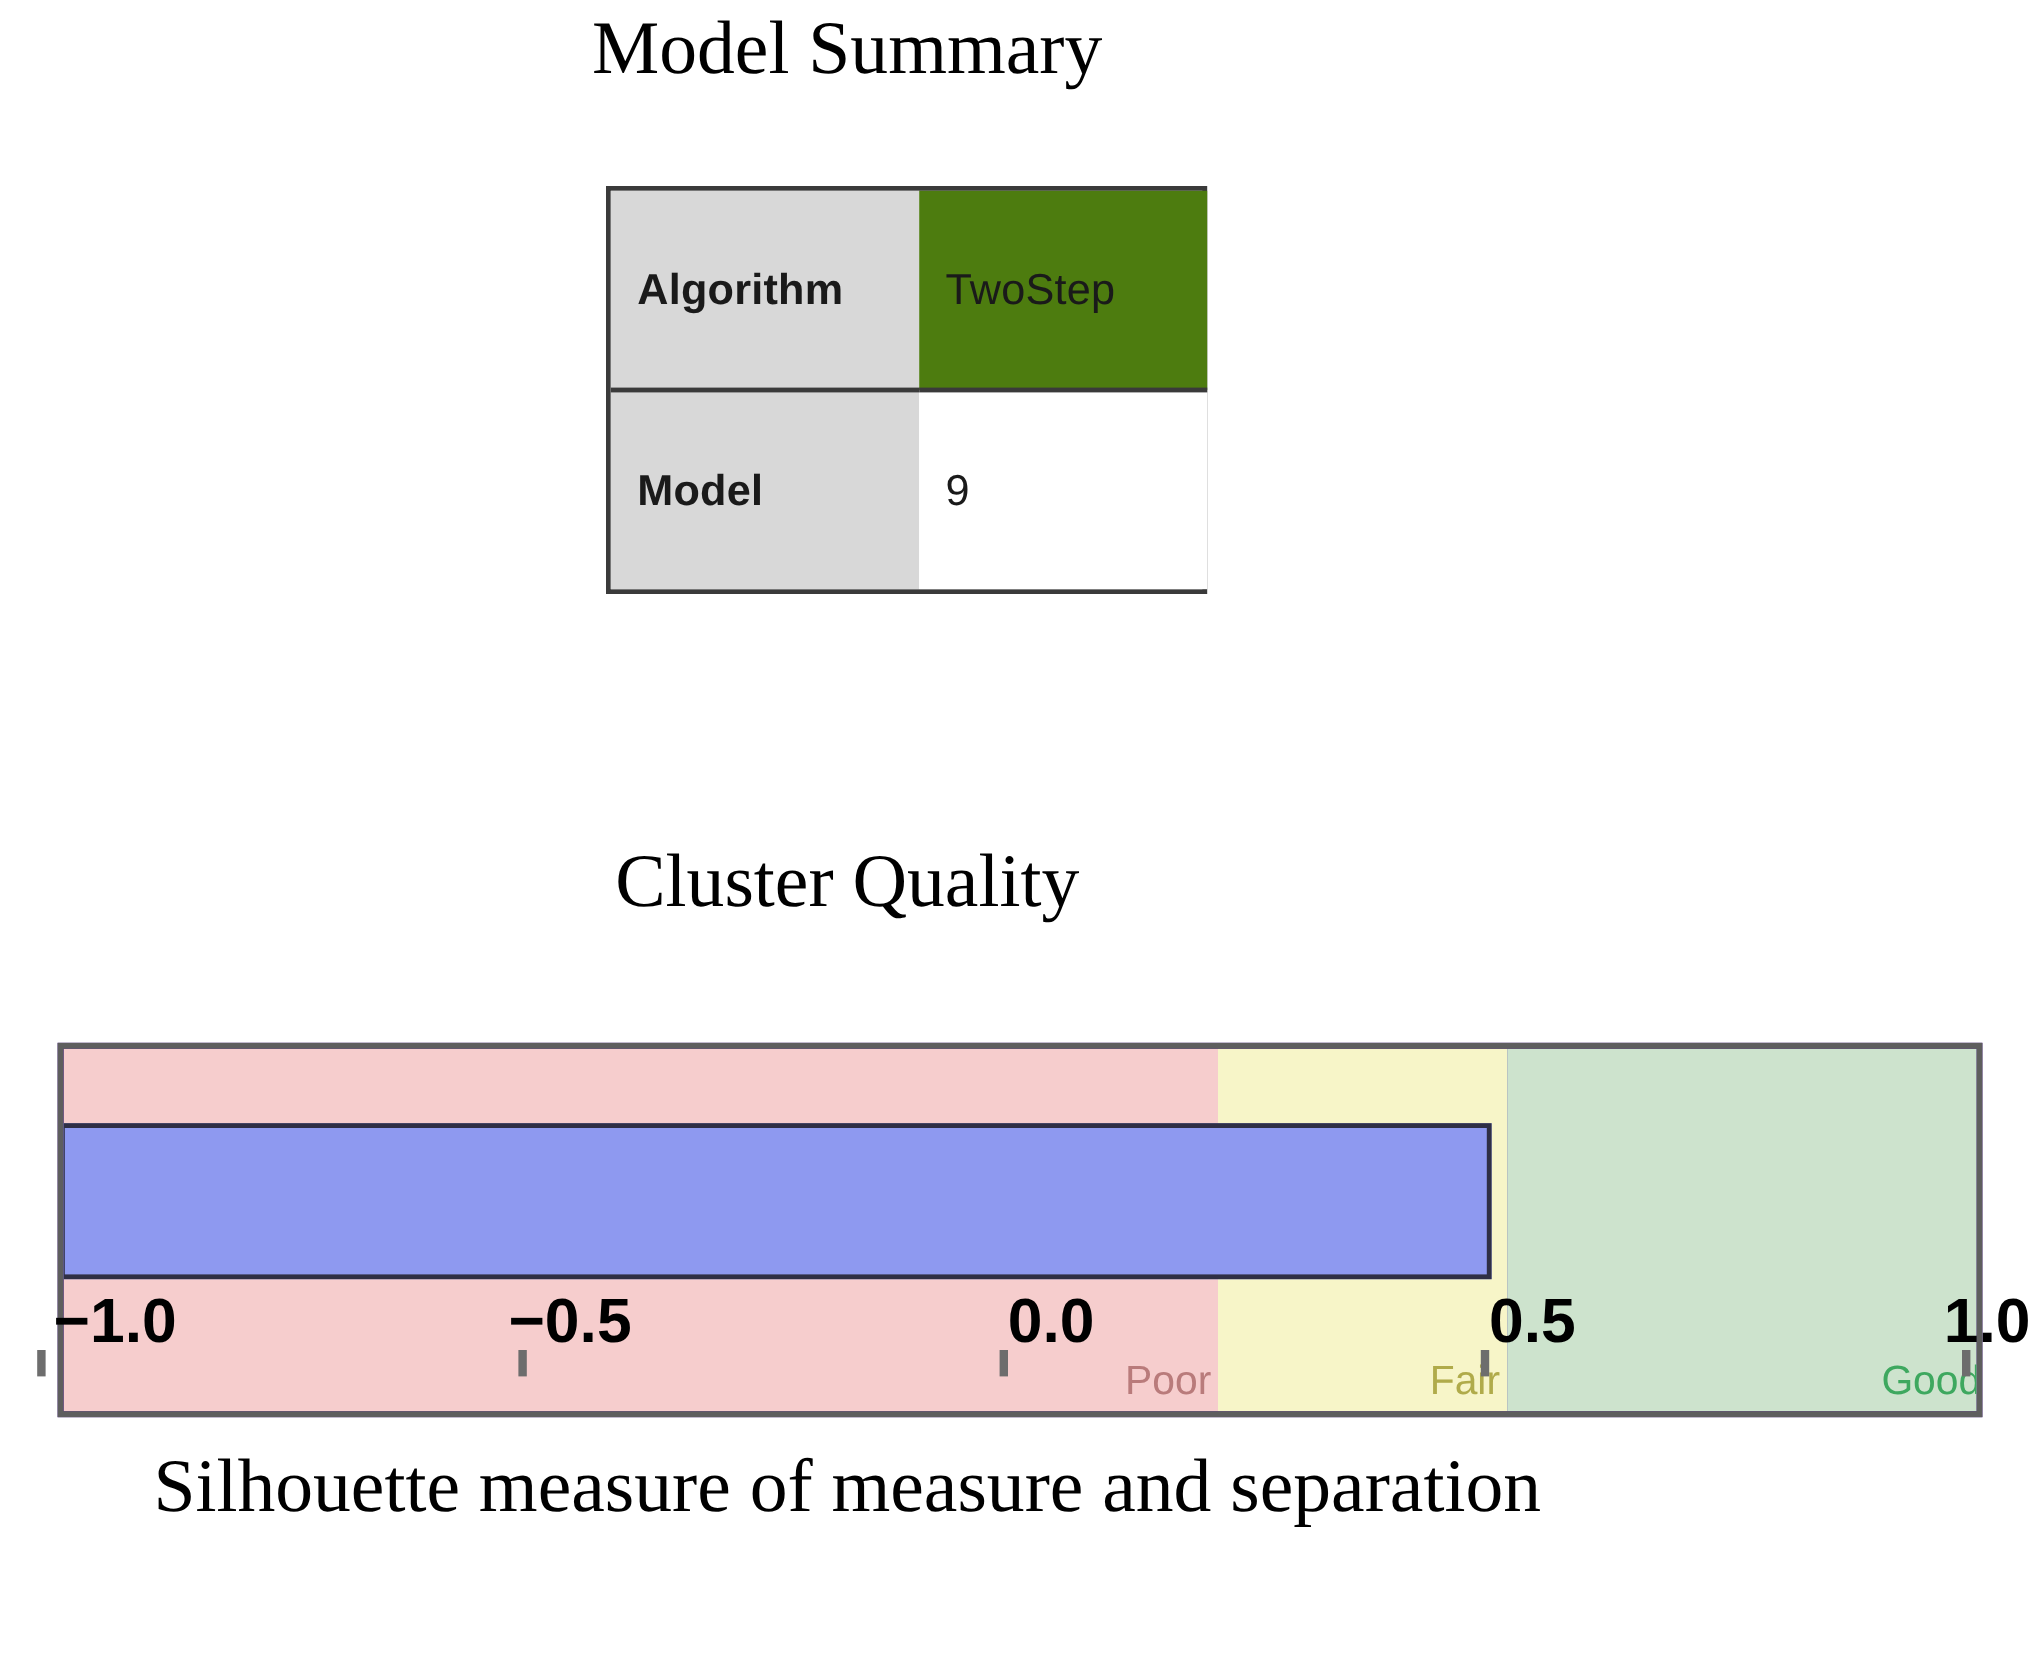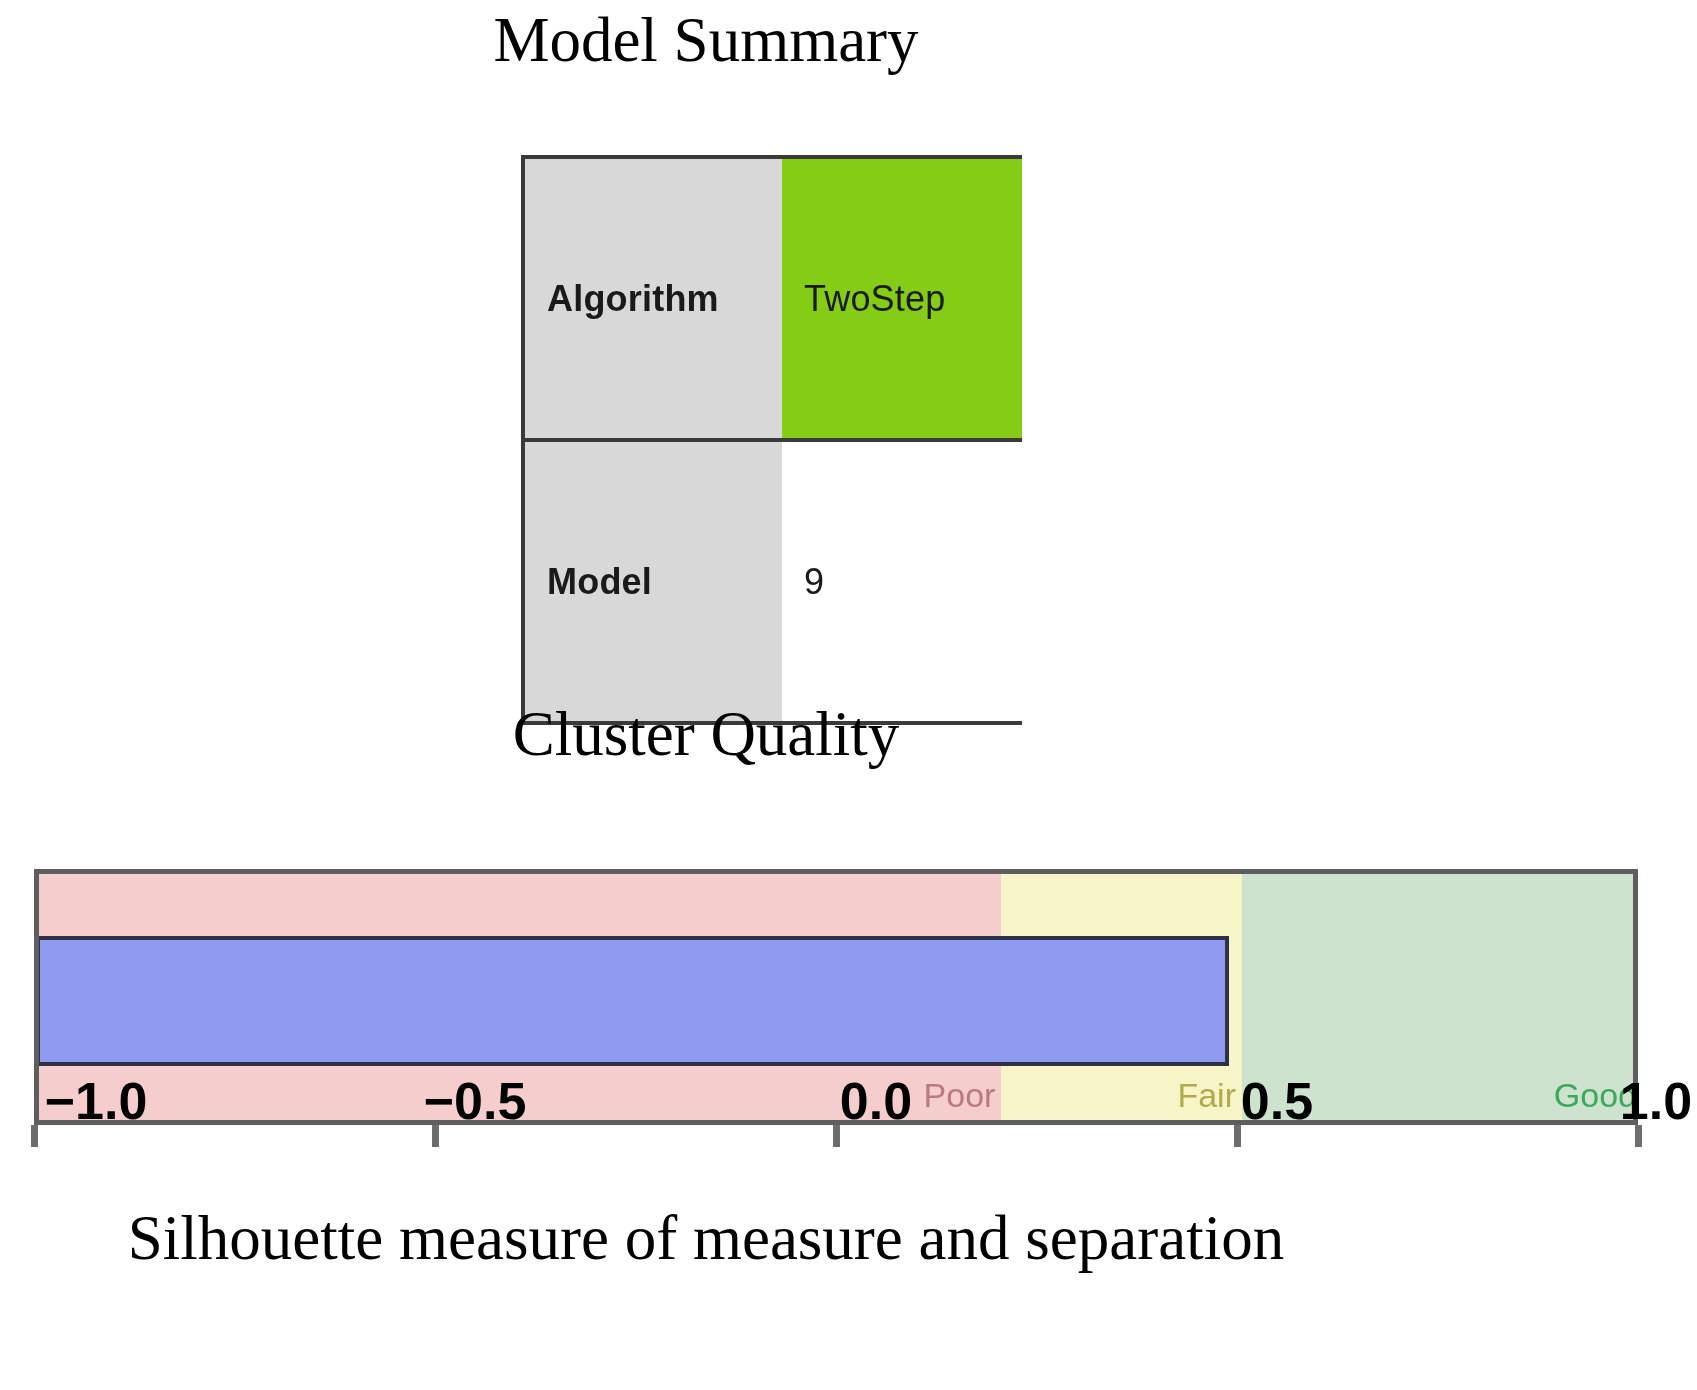--- a/index.html
+++ b/index.html
@@ -37,24 +37,24 @@
   }
   #axis-caption {
     top: 1200px;
     font-size: 63px;
     line-height: 76px;
   }
 
   
   #model-summary-table {
     position: absolute;
-    left: 521px;
+    left: 505px;
     top: 155px;
     width: 501px;
-    height: 570px;
+    height: 340px;
     border: 4px solid #3a3a3a;
     box-sizing: border-box;
     border-collapse: collapse;
     background: #ffffff;
   }
   #model-summary-table table {
     width: 100%;
     height: 100%;
     border-collapse: collapse;
     table-layout: fixed;
@@ -76,37 +76,37 @@
     width: 257px;
     background: #d8d8d8;
     font-weight: bold;
     letter-spacing: 0.2px;
   }
   .ms-value {
     width: 240px;
     font-weight: normal;
     letter-spacing: 0.2px;
   }
-  .ms-value.alt { background: #84cc16; }
+  .ms-value.alt { background: #4d7c0f; }
   .ms-value.plain { background: #ffffff; }
 
   
   #cluster-quality-chart {
     position: absolute;
     left: 0;
     top: 780px;
     width: 1697px;
     height: 420px;
   }
   .plot-frame {
     position: absolute;
-    left: 34px;
+    left: 48px;
     top: 89px;   
     width: 1604px;
-    height: 256px;  
+    height: 312px;  
     border: 5px solid #5e5e5e;
     box-sizing: border-box;
     background: #4c1d95;
     overflow: hidden;
   }
   .band {
     position: absolute;
     top: 0;
     bottom: 0;
   }

